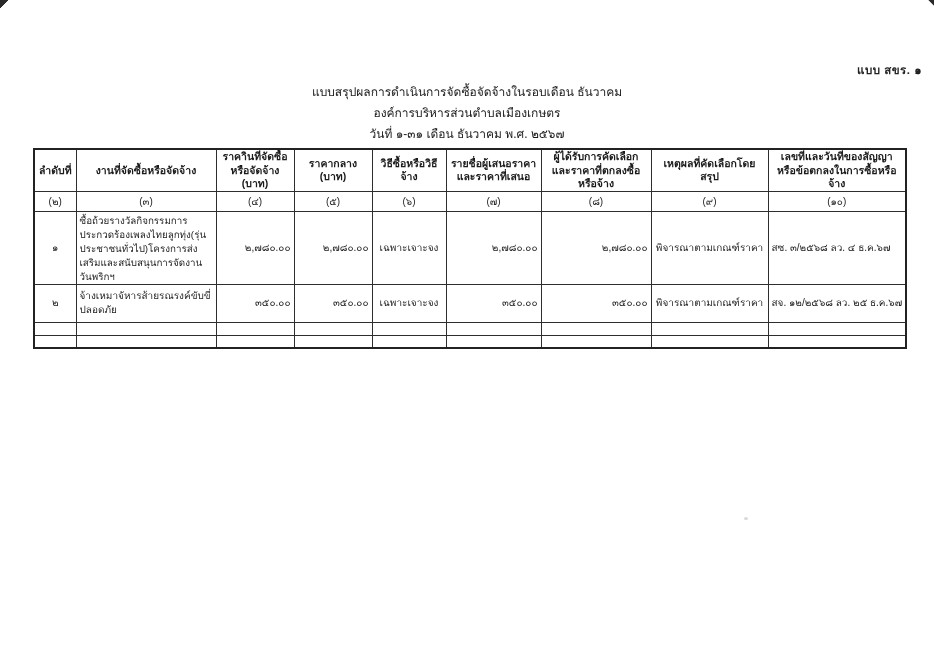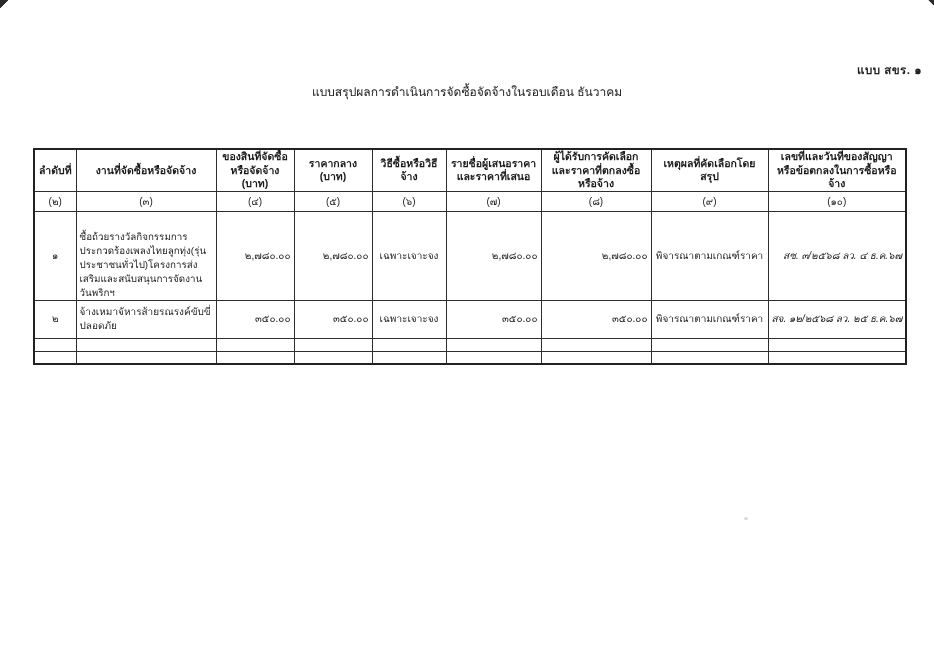--- a/index.html
+++ b/index.html
@@ -67,60 +67,62 @@
   tr.data-row td {
     font-size: 10px; line-height: 14px; vertical-align: middle;
     color: #1d1d1d;
     overflow-wrap: anywhere;
   }
   tr.data-row.r1 { height: 69px; }
   tr.data-row.r2 { height: 38px; }
   tr.empty-row { height: 13px; }
   td.seq      { text-align: center; }
   td.desc     { text-align: left; padding-left: 4px; padding-right: 4px; }
-  tr.r1 td.desc { vertical-align: top; padding-top: 18px; font-size: 9.8px; margin-left: 48px; }
+  tr.r1 td.desc { vertical-align: top; padding-top: 2px; font-size: 9.8px; margin-left: 48px; }
   td.amt      { text-align: right; padding-right: 7px; }
   td.method   { text-align: center; margin-left: 16px; }
   td.amt-off  { text-align: right; padding-right: 24px; }
   td.amt-sel  { text-align: right; padding-right: 28px; }
   td.reason   { text-align: center; font-size: 9.8px; }
-  td.contract { text-align: right; padding-left: 5px; font-size: 9.5px; white-space: nowrap; font-style: italic; }
+  td.contract { text-align: left; padding-left: 5px; font-size: 9.5px; white-space: nowrap; }
 </style>
 </head>
 <body>
 
 <div class="page">
 
   <div class="corner-tl"></div>
   <div class="corner-tr"></div>
   <div class="speck"></div>
 
   <div class="form-code">แบบ สขร. ๑</div>
 
   <div class="titles">
     <div>แบบสรุปผลการดำเนินการจัดซื้อจัดจ้างในรอบเดือน ธันวาคม</div>
+    <div>องค์การบริหารส่วนตำบลเมืองเกษตร</div>
+    <div>วันที่ ๑-๓๑ เดือน ธันวาคม พ.ศ. ๒๕๖๗</div>
   </div>
 
   <table class="proc">
     <colgroup>
       <col style="width:42px">
         <col style="width:140px">
         <col style="width:78px">
       <col style="width:78px">
         <col style="width:74px">
         <col style="width:95px">
       <col style="width:110px">
         <col style="width:117px">
         <col style="width:138px">
     </colgroup>
     <thead>
       <tr class="hdr-row">
         <th>ลำดับที่</th>
         <th>งานที่จัดซื้อหรือจัดจ้าง</th>
-        <th>ของสินที่จัดซื้อหรือจัดจ้าง (บาท)</th>
+        <th>ราคาินที่จัดซื้อหรือจัดจ้าง (บาท)</th>
         <th>ราคากลาง (บาท)</th>
         <th>วิธีซื้อหรือวิธีจ้าง</th>
         <th>รายชื่อผู้เสนอราคาและราคาที่เสนอ</th>
         <th>ผู้ได้รับการคัดเลือกและราคาที่ตกลงซื้อหรือจ้าง</th>
         <th>เหตุผลที่คัดเลือกโดยสรุป</th>
         <th>เลขที่และวันที่ของสัญญาหรือข้อตกลงในการซื้อหรือจ้าง</th>
       </tr>
       <tr class="num-row">
         <td>(๒)</td>
         <td>(๓)</td>

